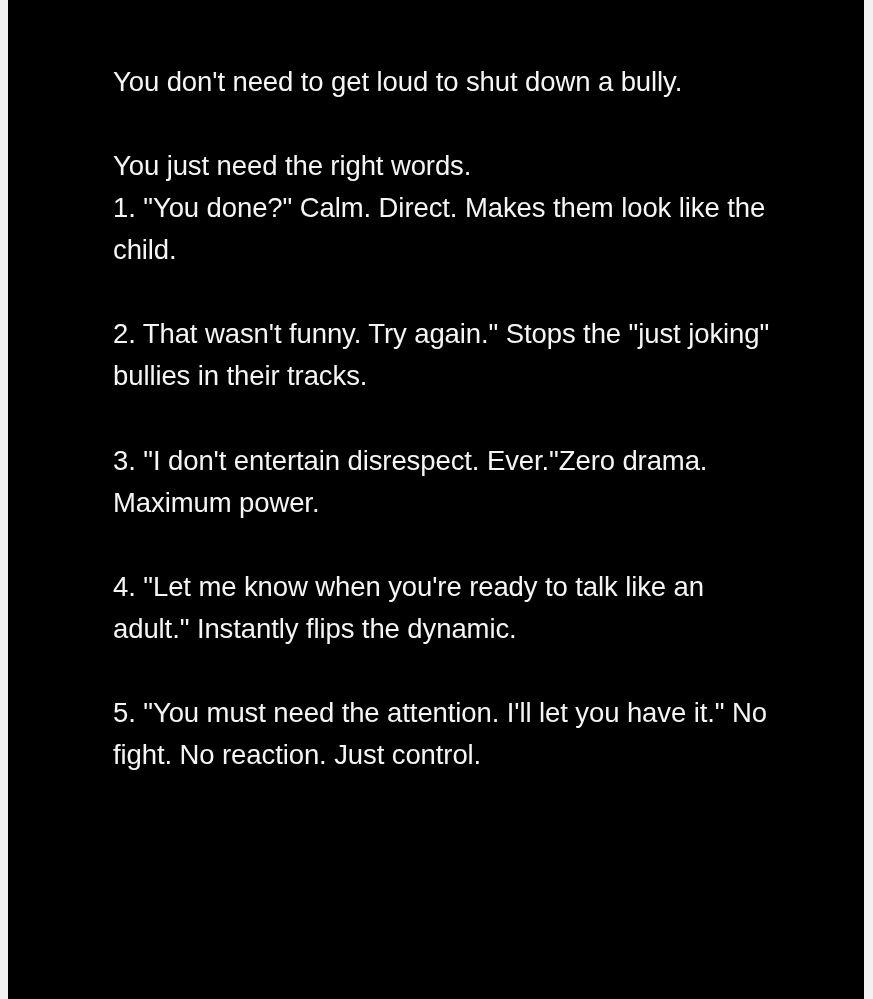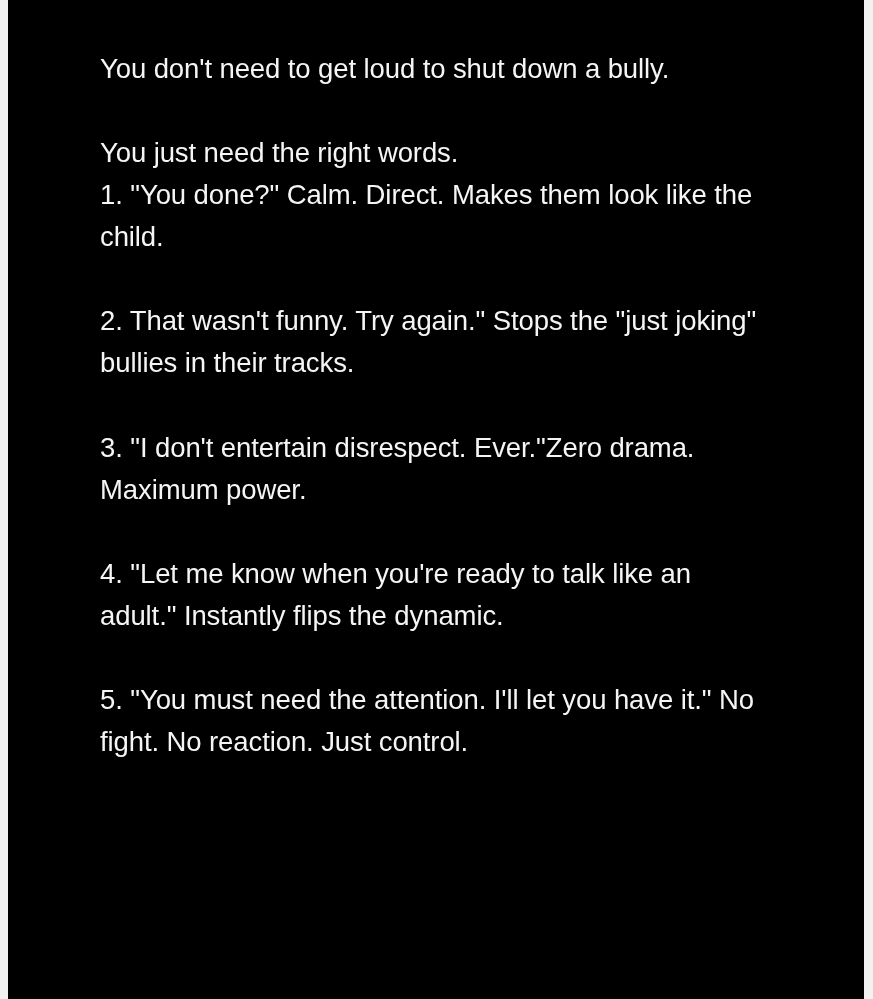--- a/index.html
+++ b/index.html
@@ -59,21 +59,21 @@
     letter-spacing: -0.2px;
     margin: 0 0 14px 0;
     max-width: 690px;
   }
   .post-body {
     color: #f5f5f5;
     font-size: 27.5px;
     line-height: 1.53;
     font-weight: 400;
     letter-spacing: -0.1px;
-    margin: 0;
+    margin: 13px;
     white-space: pre-wrap;
     max-width: 660px;
   }
 </style>
 </head>
 <body>
 
 <div class="screen">
   <div class="edge-left"></div>
   <div class="edge-right"></div>

